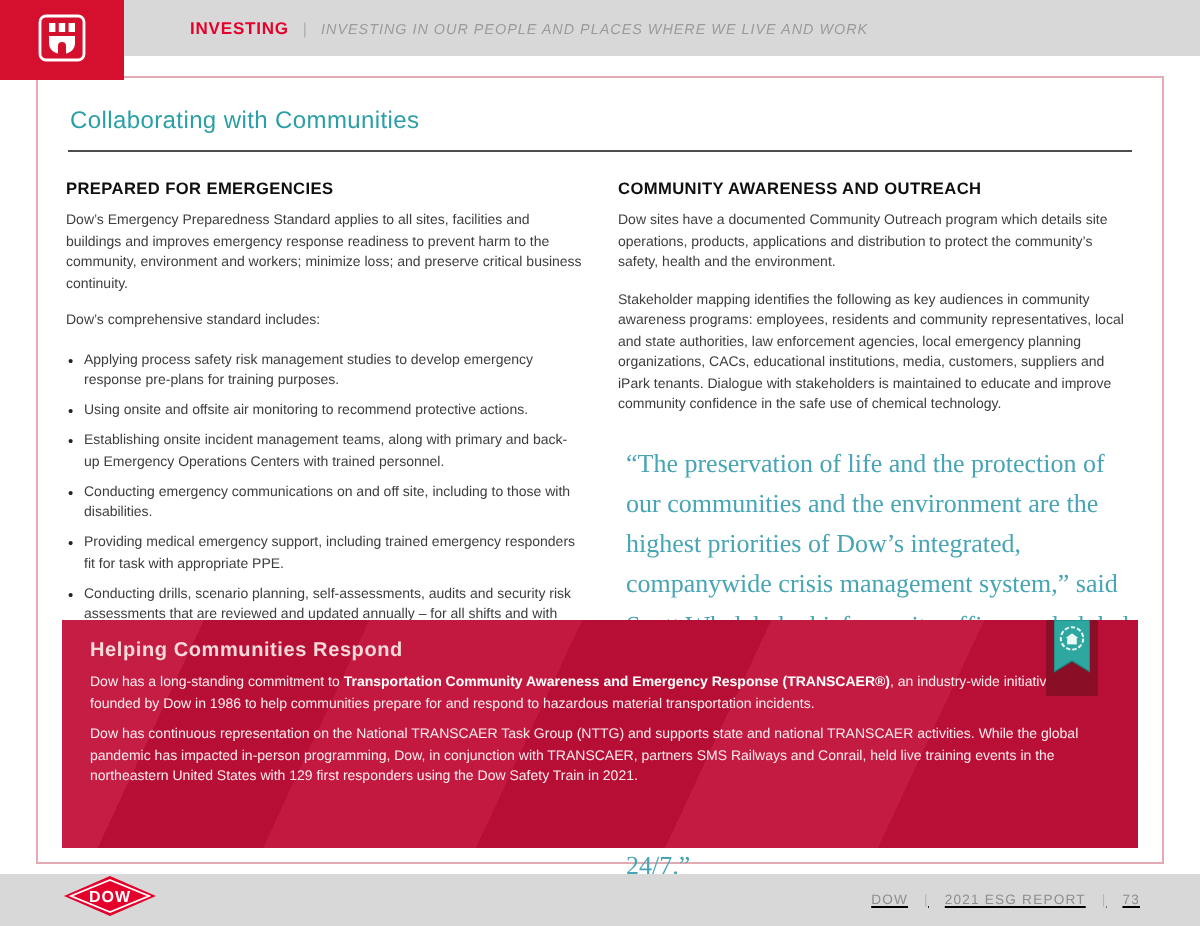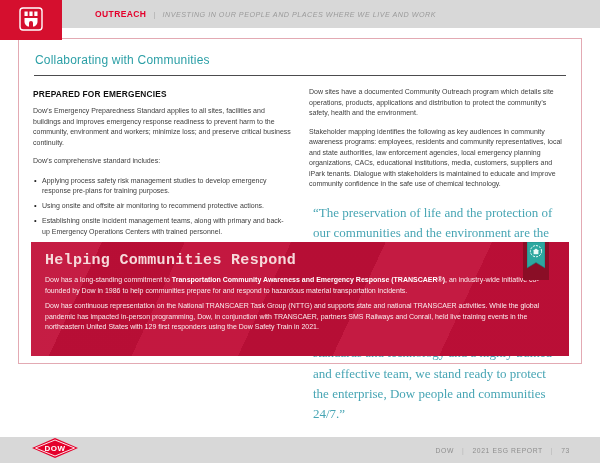--- a/index.html
+++ b/index.html
@@ -31,21 +31,21 @@
   .header-section {
     color:#e4002b; font-weight:bold; font-size:8.5px; letter-spacing:.4px;
   }
   .header-sep { color:#adadad; font-size:8px; }
   .header-tagline {
     color:#9b9b9b; font-size:7.2px; letter-spacing:.5px;font-style:italic;
   }
 
   
   .page {
-    position:absolute; left:18px; top:38px; width:564px; height:326px;
+    position:absolute; left:18px; top:38px; width:564px; height:394px;
     background:#fff; border:1px solid #e3aab3;
     padding:12px 14px 10px 14px;
   }
   .page-title {
     color:#2b9fa6; font-size:12px; font-weight:normal;
     margin:2px 0 8px 2px; letter-spacing:.2px;
   }
   .title-rule {
     height:0; border-bottom:1.5px solid #4c4c4e; margin:0 1px 11px 1px;
   }
@@ -73,38 +73,39 @@
   
   .callout {
     position:absolute; left:12px; right:12px; bottom:7px; height:114px;
     background:
       linear-gradient(115deg, rgba(255,255,255,.06) 0 12%, rgba(0,0,0,.05) 12% 26%, rgba(255,255,255,.04) 26% 44%, rgba(0,0,0,.06) 44% 60%, rgba(255,255,255,.05) 60% 78%, rgba(0,0,0,.04) 78% 100%),
       #c10f38;
     padding:10px 14px 8px 14px;
     color:#fbecee;
   }
   .callout-title {
-    font-family:Liberation Mono, monospace;
-    font-size:15px; font-weight:bold; color:#f6d9da;
+    font-family:Liberation Sans, sans-serif;
+    font-size:10px; font-weight:bold; color:#f6d9da;
     letter-spacing:.3px; margin-bottom:6px;
   }
   .callout p { font-size:7px; line-height:1.5; margin-bottom:5px; max-width:500px; }
   .callout b { color:#ffffff; }
   .ribbon-band {
     position:absolute; top:0; right:20px; width:26px; height:38px;
     background:#8a0e26;
   }
   .ribbon { position:absolute; top:0; right:24px; width:18px; height:27px; }
 
   
   .footer {
     position:absolute; left:0; right:0; bottom:0; height:26px;
     background:#d8d8d8;
     display:flex; align-items:center; justify-content:space-between;
     padding:0 30px 0 32px;
+    text-decoration:underline;
   }
   .footer-meta {
     display:flex; align-items:center; gap:8px;
     font-size:6.8px; color:#8e8e8e; letter-spacing:.6px; text-transform:uppercase;
   }
   .footer-meta .sep { color:#b6b6b6; }
 </style>
 </head>
 <body>
 
@@ -117,21 +118,21 @@
       <rect x="6.5" y="5.5" width="3.2" height="4.5" fill="#ffffff"></rect>
       <rect x="11.4" y="5.5" width="3.2" height="4.5" fill="#ffffff"></rect>
       <rect x="16.3" y="5.5" width="3.2" height="4.5" fill="#ffffff"></rect>
       <path d="M6.5 12 h13 v3.5 c0 3.4 -2.7 5.5 -6.5 5.5 s-6.5 -2.1 -6.5 -5.5 Z" fill="#ffffff"></path>
       <path d="M11 21 v-4 a2 2 0 0 1 4 0 v4 Z" fill="#d50f2e"></path>
     </svg>
   </span>
 </div>
 
 <div class="header-text">
-  <span class="header-section">OUTREACH</span>
+  <span class="header-section">INVESTING</span>
   <span class="header-sep">|</span>
   <span class="header-tagline">INVESTING IN OUR PEOPLE AND PLACES WHERE WE LIVE AND WORK</span>
 </div>
 
 <div class="page">
   <h1 class="page-title">Collaborating with Communities</h1>
   <div class="title-rule"></div>
 
   <div class="columns">
 
@@ -143,20 +144,21 @@
         <li>Applying process safety risk management studies to develop emergency response pre-plans for training purposes.</li>
         <li>Using onsite and offsite air monitoring to recommend protective actions.</li>
         <li>Establishing onsite incident management teams, along with primary and back-up Emergency Operations Centers with trained personnel.</li>
         <li>Conducting emergency communications on and off site, including to those with disabilities.</li>
         <li>Providing medical emergency support, including trained emergency responders fit for task with appropriate PPE.</li>
         <li>Conducting drills, scenario planning, self-assessments, audits and security risk assessments that are reviewed and updated annually – for all shifts and with local emergency response agencies aligned to community standards.</li>
       </ul>
     </div>
 
     <div class="col">
+      <h3 class="col-heading">COMMUNITY AWARENESS AND OUTREACH</h3>
       <p>Dow sites have a documented Community Outreach program which details site operations, products, applications and distribution to protect the community’s safety, health and the environment.</p>
       <p>Stakeholder mapping identifies the following as key audiences in community awareness programs: employees, residents and community representatives, local and state authorities, law enforcement agencies, local emergency planning organizations, CACs, educational institutions, media, customers, suppliers and iPark tenants. Dialogue with stakeholders is maintained to educate and improve community confidence in the safe use of chemical technology.</p>
       <div class="quote">“The preservation of life and the protection of our communities and the environment are the highest priorities of Dow’s integrated, companywide crisis management system,” said Scott Whelchel, chief security officer and global director of Emergency Services and Security. “Through timely intelligence, best-in-class standards and technology and a highly trained and effective team, we stand ready to protect the enterprise, Dow people and communities 24/7.”</div>
     </div>
   </div>
 
   <div class="callout">
     <div class="ribbon-band"></div>
     <span class="ribbon">
       <svg width="18" height="27" viewBox="0 0 18 27">

